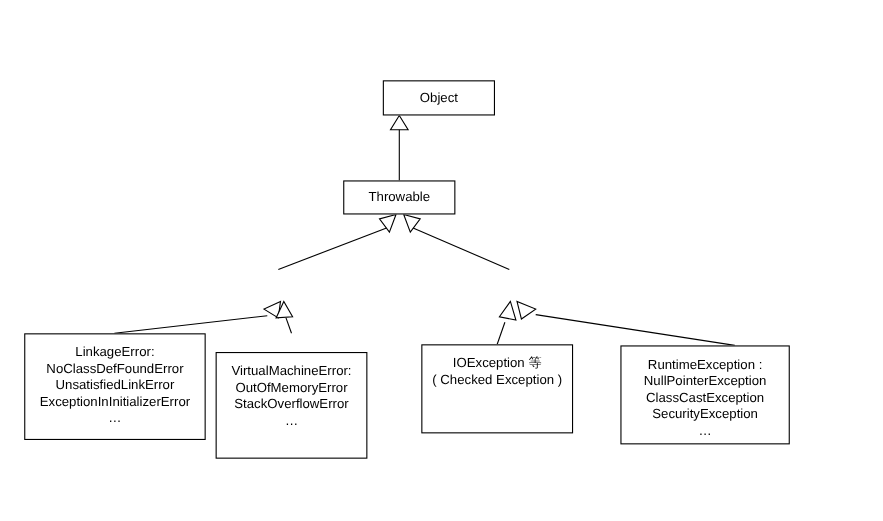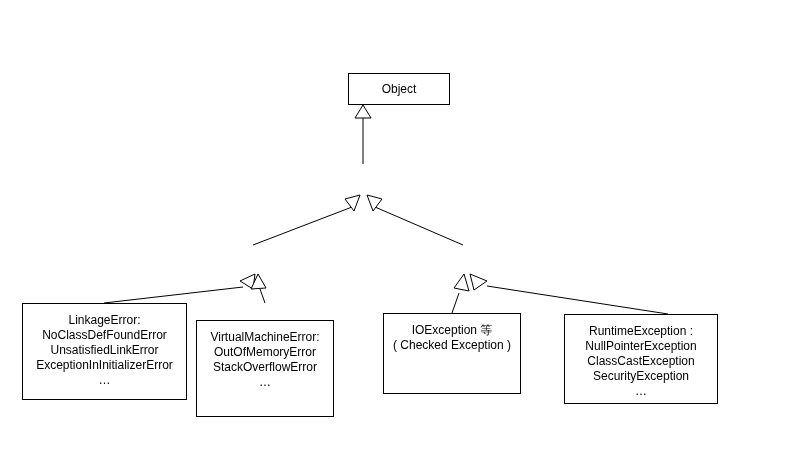--- a/index.html
+++ b/index.html
@@ -86,20 +86,23 @@
     <g>
       <line x1="668" y1="314" x2="487" y2="286" stroke="#000" stroke-width="1"></line>
       <polygon points="470,274 474,290 487,281" fill="#ffffff" stroke="#000" stroke-width="1"></polygon>
     </g>
   </svg>
 
   <div class="node centered" style="left:312px; top:73px; width:102px; height:32px;margin-left:36px;">
     <span class="node-label">Object</span>
   </div>
 
+  <div class="node centered" style="left:312px; top:164px; width:102px; height:31px;">
+    <span class="node-label">Throwable</span>
+  </div>
 
 
 
   <div class="node top-text" style="left:22px; top:303px; width:165px; height:97px;">
     <span class="node-label">LinkageError:
 NoClassDefFoundError
 UnsatisfiedLinkError
 ExceptionInInitializerError
 …</span>
   </div>

